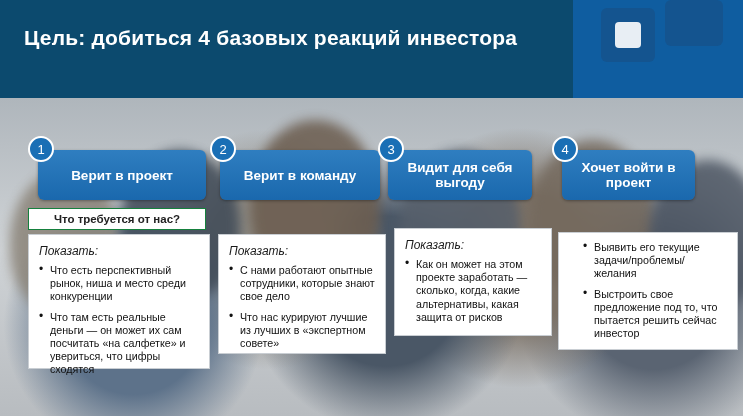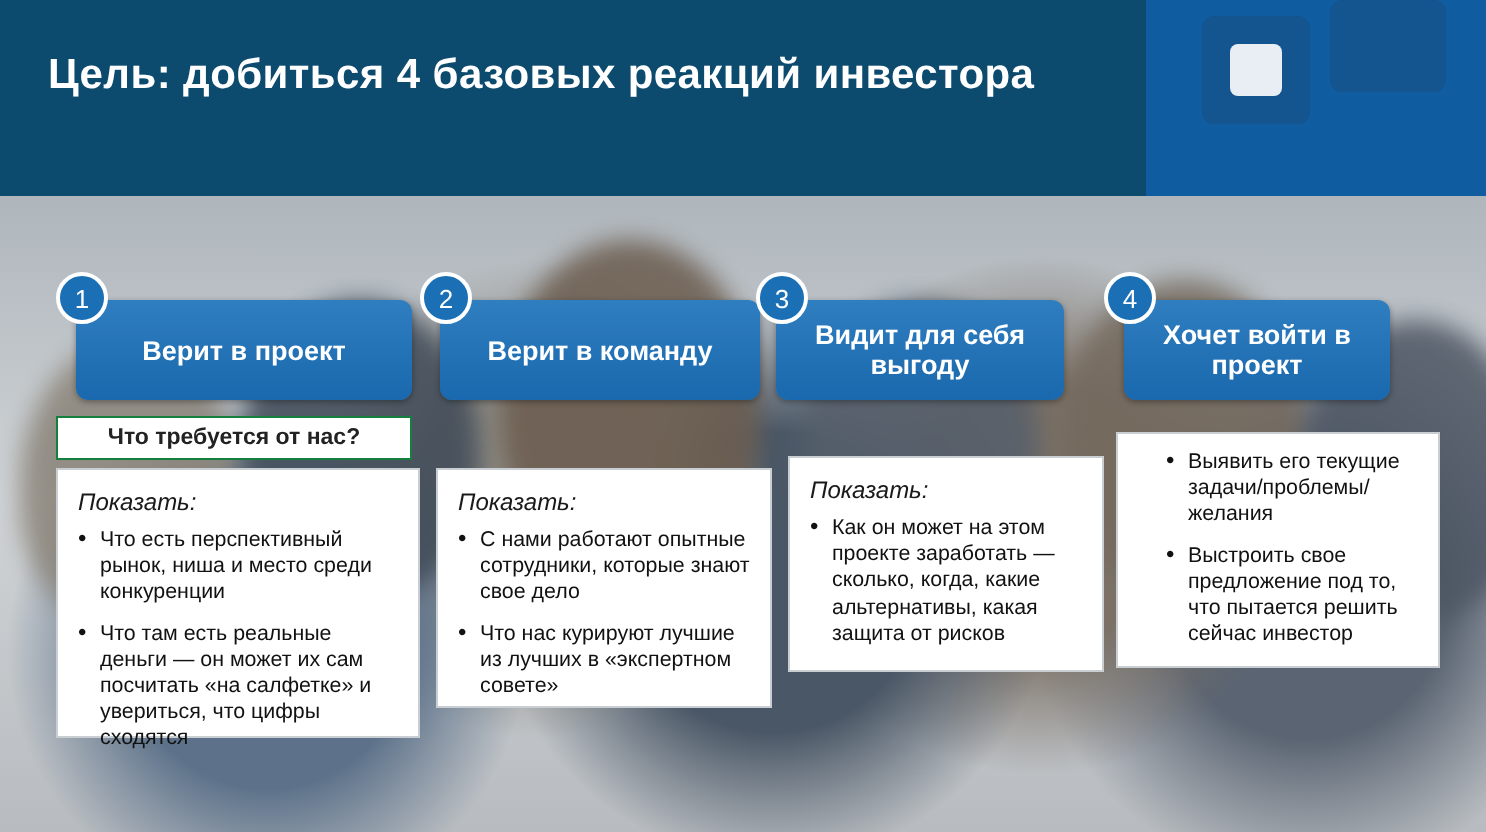--- a/index.html
+++ b/index.html
@@ -161,20 +161,20 @@
   <div class="card" style="left:394px; top:228px; width:158px; height:108px;">
     <div class="lead">Показать:</div>
     <ul>
       <li>Как он может на этом проекте заработать — сколько, когда, какие альтернативы, какая защита от рисков</li>
     </ul>
   </div>
 
   <div class="num-circle" style="left:552px; top:136px;">4</div>
   <div class="hdr-box" style="left:562px; top:150px; width:133px;">Хочет войти в проект</div>
 
-  <div class="card" style="left:558px; top:216px; width:162px; height:118px; padding-top:8px;padding-left:24px;">
+  <div class="card" style="left:558px; top:232px; width:180px; height:118px; padding-top:8px;padding-left:24px;">
     <ul>
       <li>Выявить его текущие задачи/проблемы/ желания</li>
       <li>Выстроить свое предложение под то, что пытается решить сейчас инвестор</li>
     </ul>
   </div>
 
 </div>
 
 </body></html>

